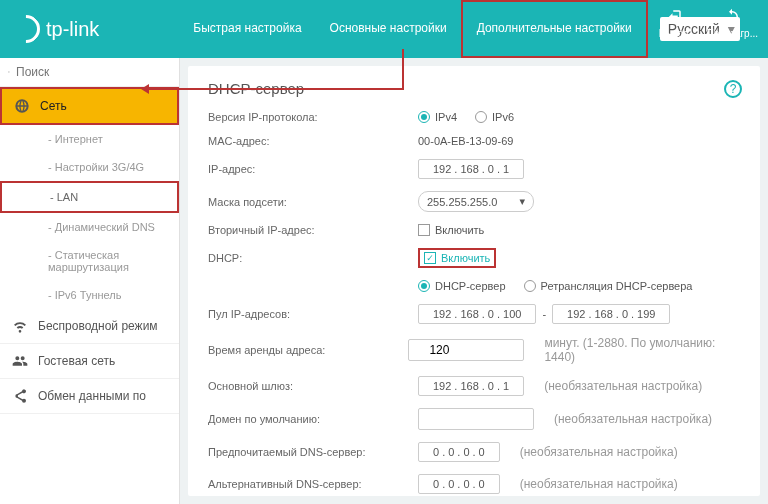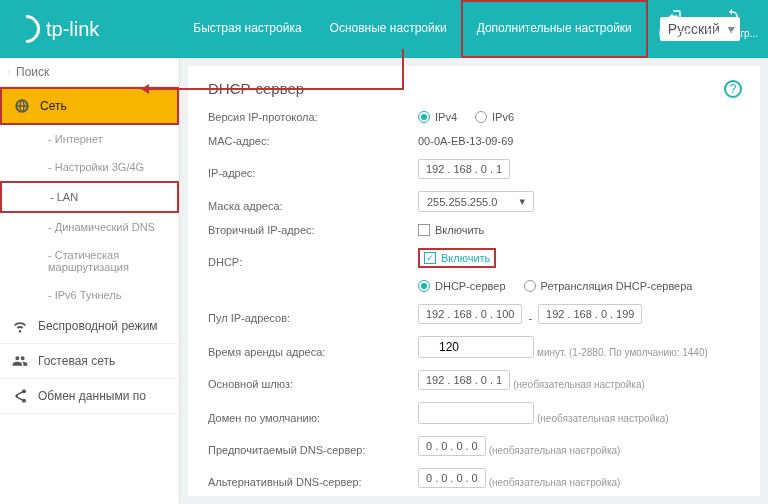--- a/index.html
+++ b/index.html
@@ -21,36 +21,36 @@
 .search svg{width:16px;height:16px;fill:#888;margin-right:6px}
 .search input{border:none;outline:none;font-size:12px;flex:1;color:#555}
 .nav-item{display:flex;align-items:center;padding:9px 12px;font-size:12px;color:#555;cursor:pointer;border-bottom:1px solid #f0f0f0}
 .nav-item svg{width:16px;height:16px;margin-right:10px;fill:#555}
 .nav-item.active{background:#f7b500;color:#222;border:2px solid #b33}
 .nav-sub{padding:8px 12px 8px 48px;font-size:11px;color:#999;cursor:pointer}
 .nav-sub.boxed{border:2px solid #b33;color:#666}
 .content{flex:1;background:#fff;margin:8px;border-radius:2px;padding:14px 20px;overflow:auto;position:relative}
 .page-title{font-size:15px;color:#555;margin-bottom:14px}
 .help-ico{position:absolute;right:18px;top:14px;width:18px;height:18px;border:2px solid #1bb5b5;border-radius:50%;color:#1bb5b5;text-align:center;line-height:15px;font-size:12px}
-.row{display:flex;align-items:flex-end;margin-bottom:12px;font-size:11px}
+.row{display:flex;align-items:center;margin-bottom:12px;font-size:11px}
 .lbl{width:210px;color:#666}
 .val{color:#555}
 .radio{display:inline-flex;align-items:center;margin-right:18px}
 .radio-dot{width:12px;height:12px;border:1px solid #999;border-radius:50%;margin-right:5px;display:inline-flex;align-items:center;justify-content:center}
 .radio.checked .radio-dot:after{content:"";width:6px;height:6px;background:#1bb5b5;border-radius:50%}
 .radio.checked .radio-dot{border-color:#1bb5b5}
-.ip-box{display:inline-flex;border:1px solid #ccc;border-radius:2px;padding:3px 4px;font-size:11px;color:#555;align-items:center}
+.ip-box{display:inline-flex;border:1px solid #ccc;border-radius:2px;padding:3px 11px;font-size:11px;color:#555;align-items:center}
 .ip-box span{padding:0 3px}
-.sel{display:inline-flex;border:1px solid #ccc;border-radius:2px;padding:3px 8px;font-size:11px;width:116px;justify-content:space-between;align-items:center}
+.sel{display:inline-flex;border:1px solid #ccc;border-radius:10px;padding:3px 8px;font-size:11px;width:116px;justify-content:space-between;align-items:center}
 .chk{width:12px;height:12px;border:1px solid #999;margin-right:5px;display:inline-flex;align-items:center;justify-content:center;font-size:9px}
 .chk.on{border-color:#1bb5b5;color:#1bb5b5}
 .chk.on:after{content:"✓"}
 .boxed-inline{border:2px solid #b33;padding:2px 4px;display:inline-flex;align-items:center}
 .txt-in{border:1px solid #ccc;border-radius:2px;padding:3px 20px;font-size:12px;width:116px}
-.hint{color:#999;font-size:10px;margin-left:3px}
+.hint{color:#999;font-size:12px;margin-left:20px}
 .arrow-line{position:absolute;left:144px;top:88px;width:260px;height:2px;background:#b33;z-index:5;pointer-events:none}
 .arrow-line:before{content:"";position:absolute;left:-8px;top:-4px;border:5px solid transparent;border-right:8px solid #b33}
 .arrow-v{position:absolute;left:402px;top:49px;width:2px;height:41px;background:#b33;z-index:5;pointer-events:none}
 </style>
 </head>
 <body>
 
 <div class="header">
   <div class="logo">
       <span class="logo-mark"></span>
@@ -144,21 +144,21 @@
     </div>
     <div class="row">
         <div class="lbl">MAC-адрес:</div>
         <div class="val">00-0A-EB-13-09-69</div>
       </div>
     <div class="row">
         <div class="lbl">IP-адрес:</div>
       <div class="ip-box"><span>192</span>.<span>168</span>.<span>0</span>.<span>1</span></div>
     </div>
     <div class="row">
-        <div class="lbl">Маска адреса:</div>
+        <div class="lbl">Маска подсети:</div>
       <div class="sel">
           <span>255.255.255.0</span>
           <span>▾</span>
         </div>
     </div>
     <div class="row">
         <div class="lbl">Вторичный IP-адрес:</div>
       <span class="chk"></span>
         <span>Включить</span>
     </div>

